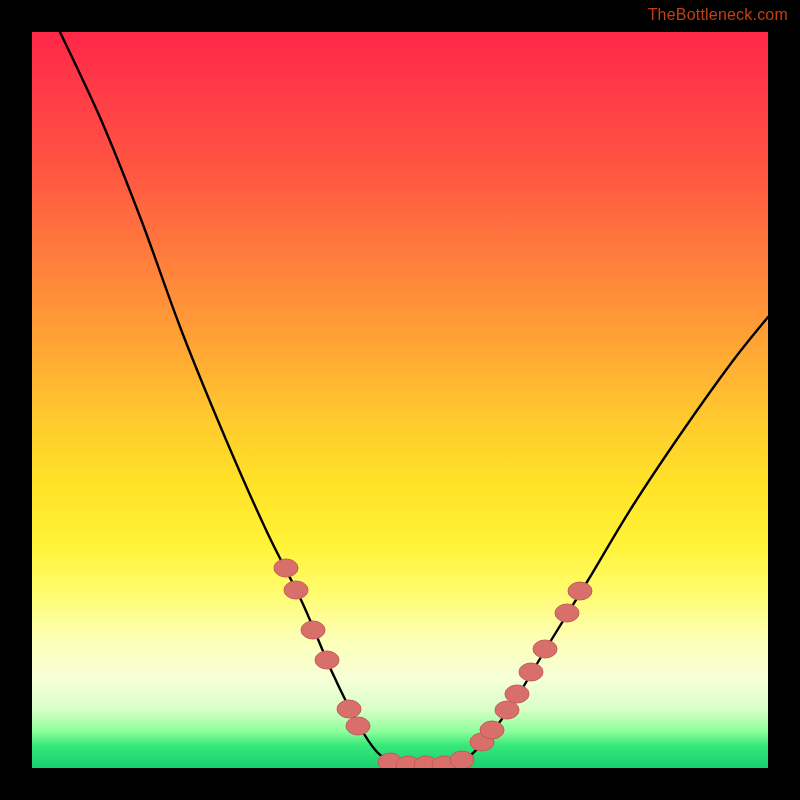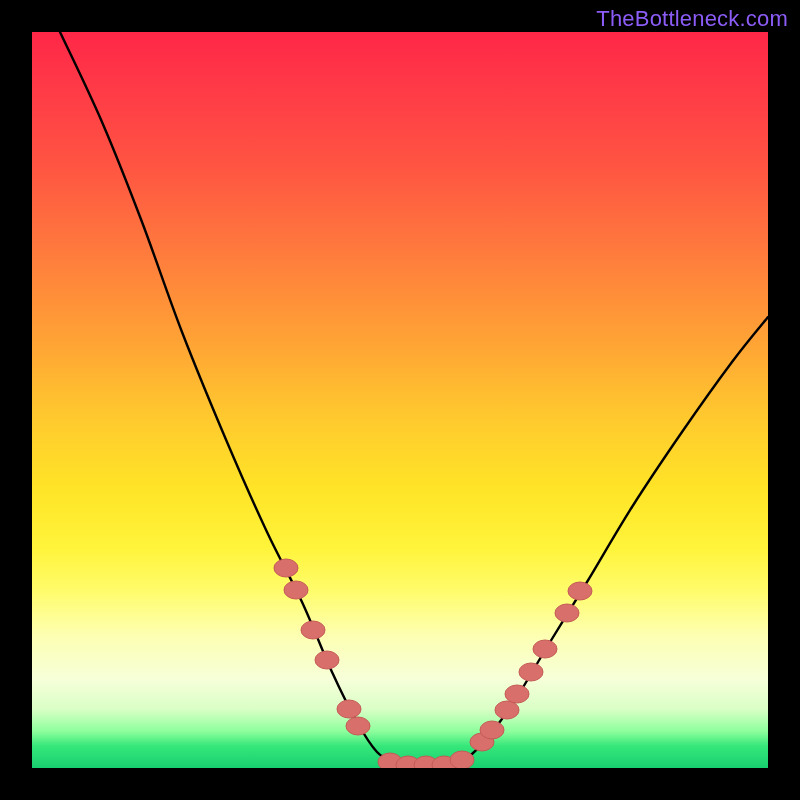--- a/index.html
+++ b/index.html
@@ -39,22 +39,22 @@
       #d9ffc6 92%,
       #8eff9d 95%,
       #36e77a 97%,
       #18d070 100%
     );
   }
   .watermark {
     position: absolute;
     top: 6px;
     right: 12px;
-    color: #8b5cf6;
-    font-size: 22px;
+    color: #c2410c;
+    font-size: 16px;
     letter-spacing: 0.2px;
     font-family: Arial, Helvetica, sans-serif;
     user-select: none;
   }
   svg.curves {
     position: absolute;
     left: 0;
     top: 0;
     width: 736px;
     height: 736px;

